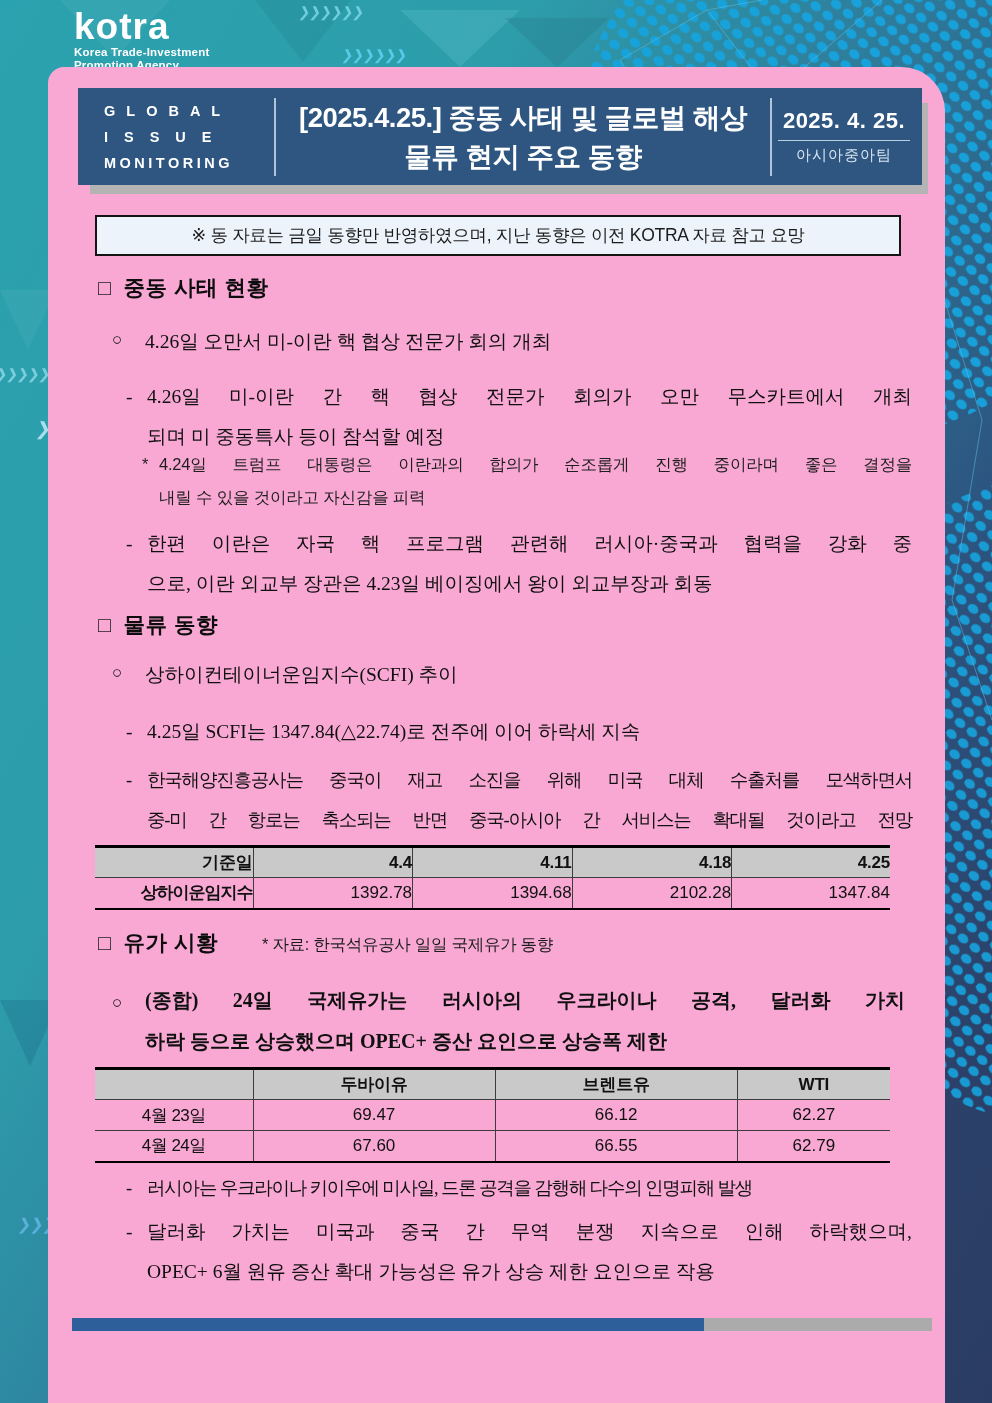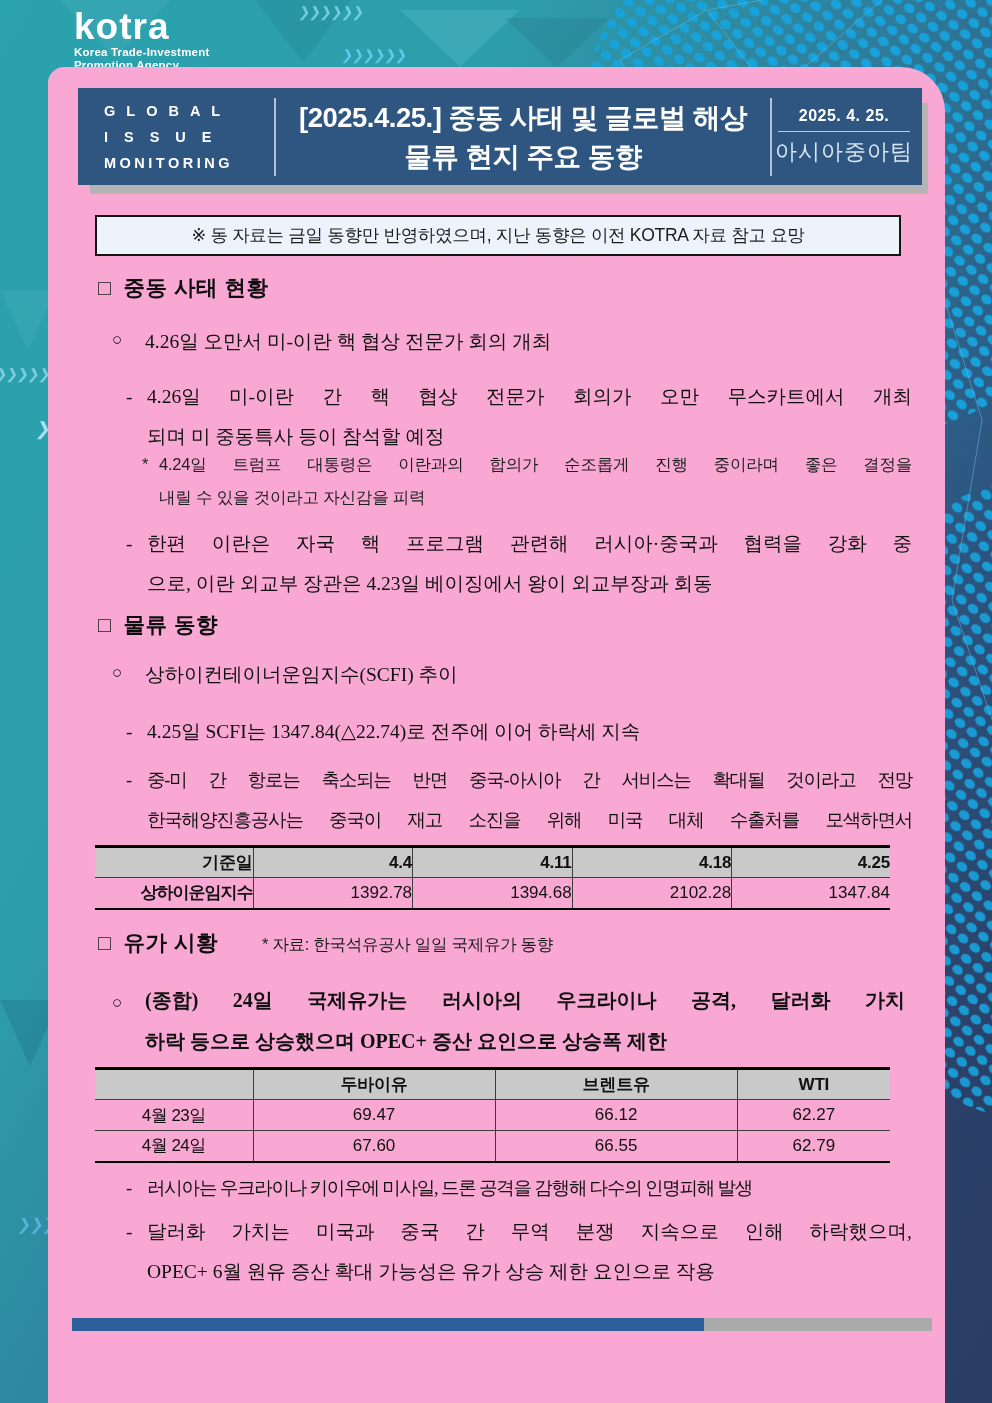--- a/index.html
+++ b/index.html
@@ -33,23 +33,23 @@
     background:#2e5681; box-shadow:9px 12px 0 -3px #b4b4b4;
     display:flex; align-items:center; color:#fff;
   }
   .program { width:196px; padding-left:26px; font-weight:700; font-size:14.5px; line-height:26px; }
   .program .ls1 { letter-spacing:11px; }
   .program .ls2 { letter-spacing:16px; }
   .program .ls3 { letter-spacing:3.5px; }
   .vdiv { width:2px; height:78px; background:#c9d8e8; opacity:.85; flex:none; }
   .btitle { flex:1; text-align:center; font-weight:800; font-size:27.5px; line-height:39px; letter-spacing:-.5px; padding:0 8px; }
   .dateblock { width:150px; text-align:center; flex:none; padding-right:6px; }
-  .dateblock .d { font-size:16px; font-weight:800; letter-spacing:.5px; }
+  .dateblock .d { font-size:22px; font-weight:800; letter-spacing:.5px; }
   .dateblock .hline { border:none; border-top:1.5px solid #b9cfe2; margin:6px 6px 5px 6px; }
-  .dateblock .t { font-size:22px; color:#d9e6f2; letter-spacing:1px; }
+  .dateblock .t { font-size:15px; color:#d9e6f2; letter-spacing:1px; }
 
   
   .notice {
     position:absolute; left:47px; top:148px; width:806px;
     border:2px solid #141414; background:#ecf3fb; color:#1b1b1b;
     font-size:17.5px; letter-spacing:-.3px; text-align:center; padding:6px 0 7px 0;
   }
 
   
   .sec-h { position:absolute; left:50px; font-weight:800; font-size:21.5px; color:#0d0d0d; letter-spacing:.5px; display:flex; align-items:baseline; }
@@ -199,22 +199,22 @@
   </div>
 
   <div class="d-para" style="top:645px;">
     <span class="b">-</span>
     <span class="t nj">4.25일 SCFI는 1347.84(△22.74)로 전주에 이어 하락세 지속</span>
   </div>
 
   <div class="d-para cond" style="top:693px;">
     <span class="b">-</span>
     <span class="t">
+      <span class="j">한국해양진흥공사는 중국이 재고 소진을 위해 미국 대체 수출처를 모색하면서</span>
       <span class="j">중-미 간 항로는 축소되는 반면 중국-아시아 간 서비스는 확대될 것이라고 전망</span>
-      <span class="j">한국해양진흥공사는 중국이 재고 소진을 위해 미국 대체 수출처를 모색하면서</span>
     </span>
   </div>
 
   <table style="top:778px;text-align:right;">
     <colgroup>
         <col style="width:158px">
         <col>
         <col>
         <col>
         <col>

